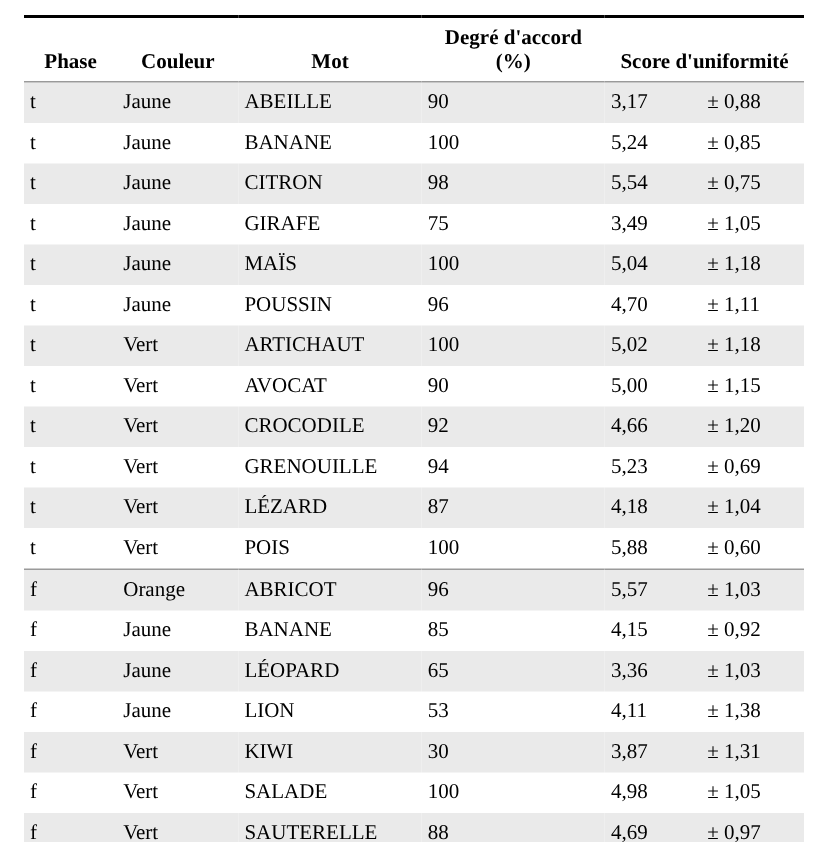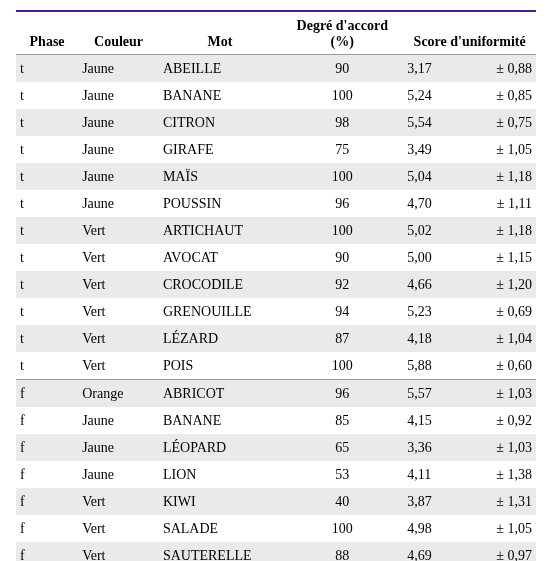--- a/index.html
+++ b/index.html
@@ -29,34 +29,34 @@
   thead th {
     font-weight: bold;
     text-align: left;
     padding: 6px 4px 4px 4px;
     vertical-align: bottom;
   }
   thead th.center { text-align: center; }
 
   
   thead tr.hdr th {
-    border-top: 2px solid #4c1d95;
+    border-top: 2px solid #000000;
     border-bottom: 1px solid #9a9a9a;
   }
 
   tbody td {
     padding: 5.5px 4px;
     vertical-align: middle;
   }
   tbody tr.alt td {
     background: #eaeaea;
   }
-  td.center { text-align: center; }
+  td.center { }
   td.score  { text-align: left; padding-right: 2px; }
-  td.pm     { text-align: right;  padding-left: 6px; }
+  td.pm     { text-align: left;  padding-left: 6px; }
 
   
   tr.section-start td {
     border-top: 1px solid #9a9a9a;
   }
 </style>
 </head>
 <body>
 
 <div class="wrap">
@@ -204,21 +204,21 @@
           <td>Jaune</td>
           <td>LION</td>
           <td class="center">53</td>
           <td class="score">4,11</td>
           <td class="pm">± 1,38</td>
         </tr>
         <tr class="alt">
           <td>f</td>
           <td>Vert</td>
           <td>KIWI</td>
-          <td class="center">40</td>
+          <td class="center">30</td>
           <td class="score">3,87</td>
           <td class="pm">± 1,31</td>
         </tr>
         <tr>
           <td>f</td>
           <td>Vert</td>
           <td>SALADE</td>
           <td class="center">100</td>
           <td class="score">4,98</td>
           <td class="pm">± 1,05</td>

